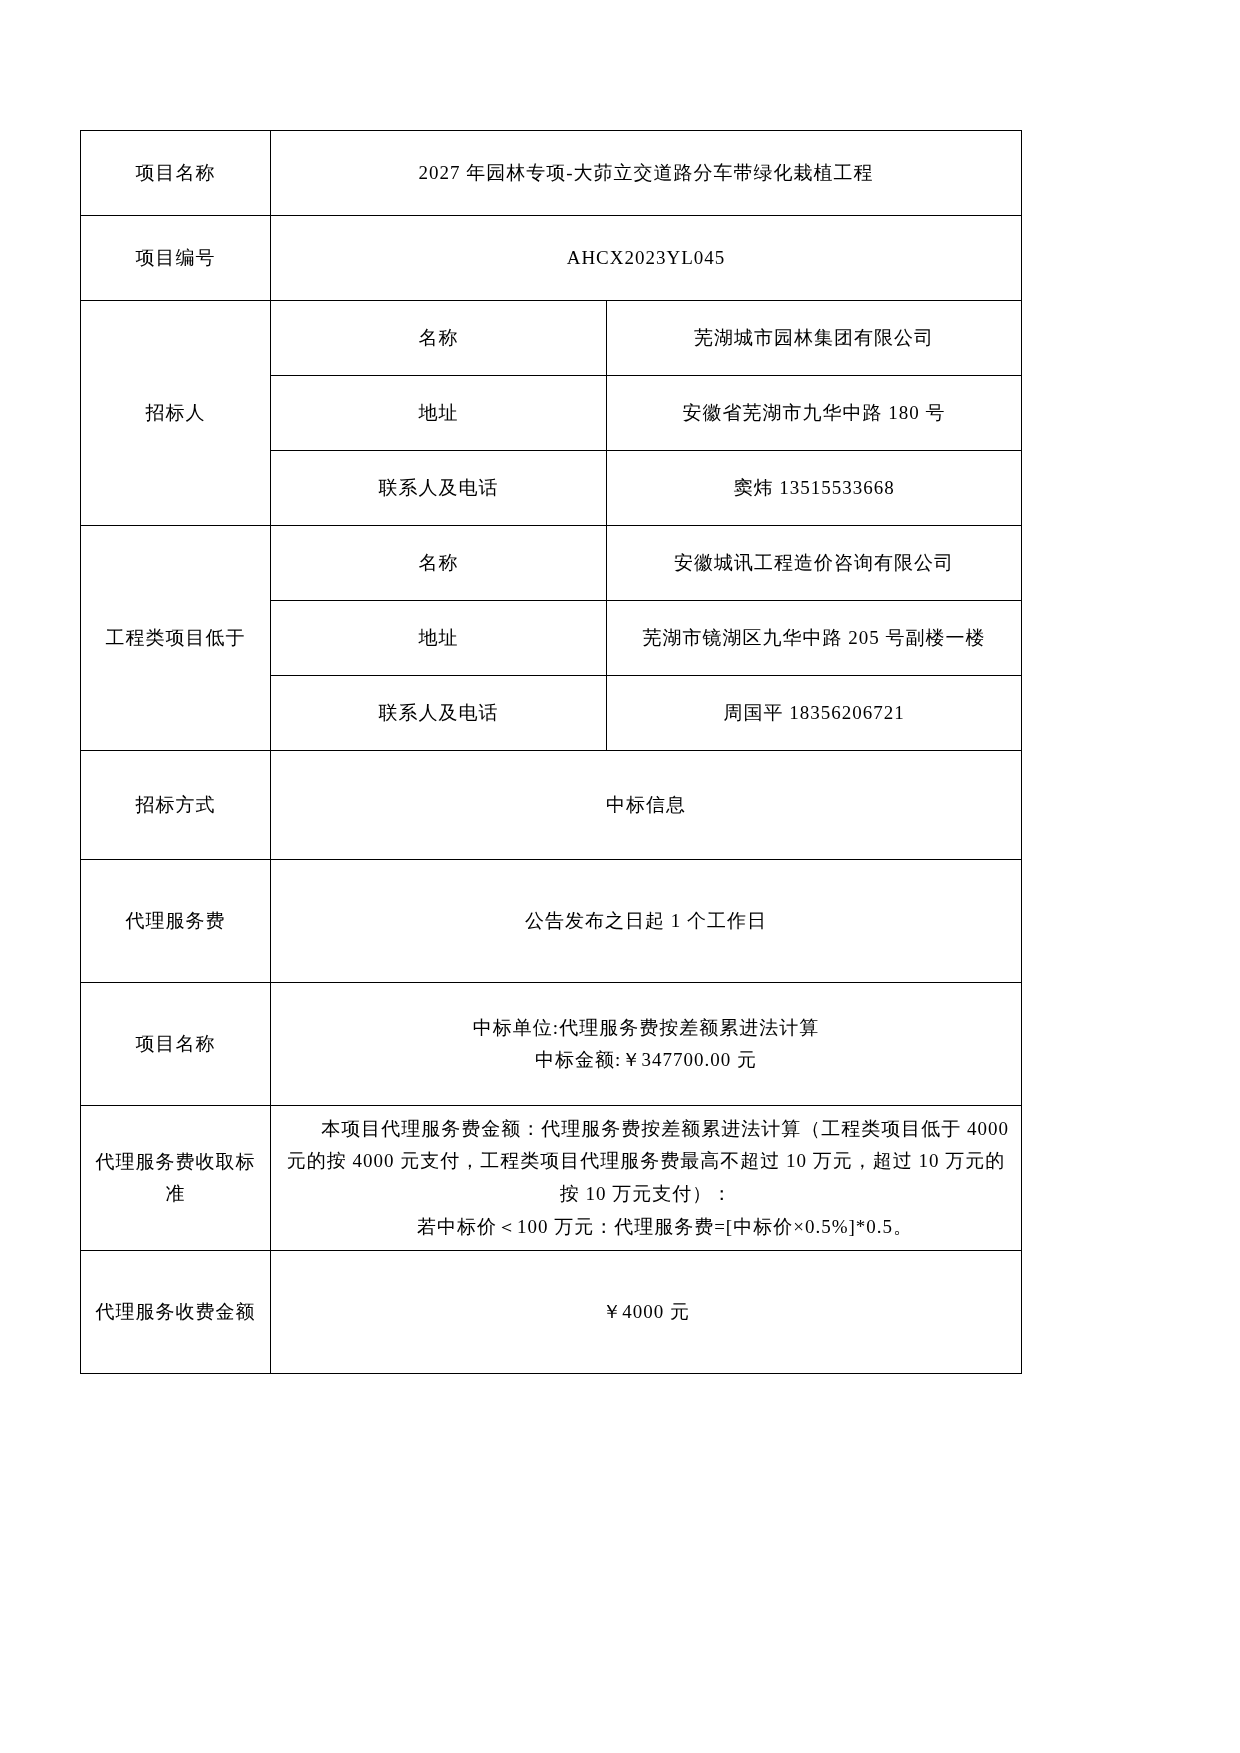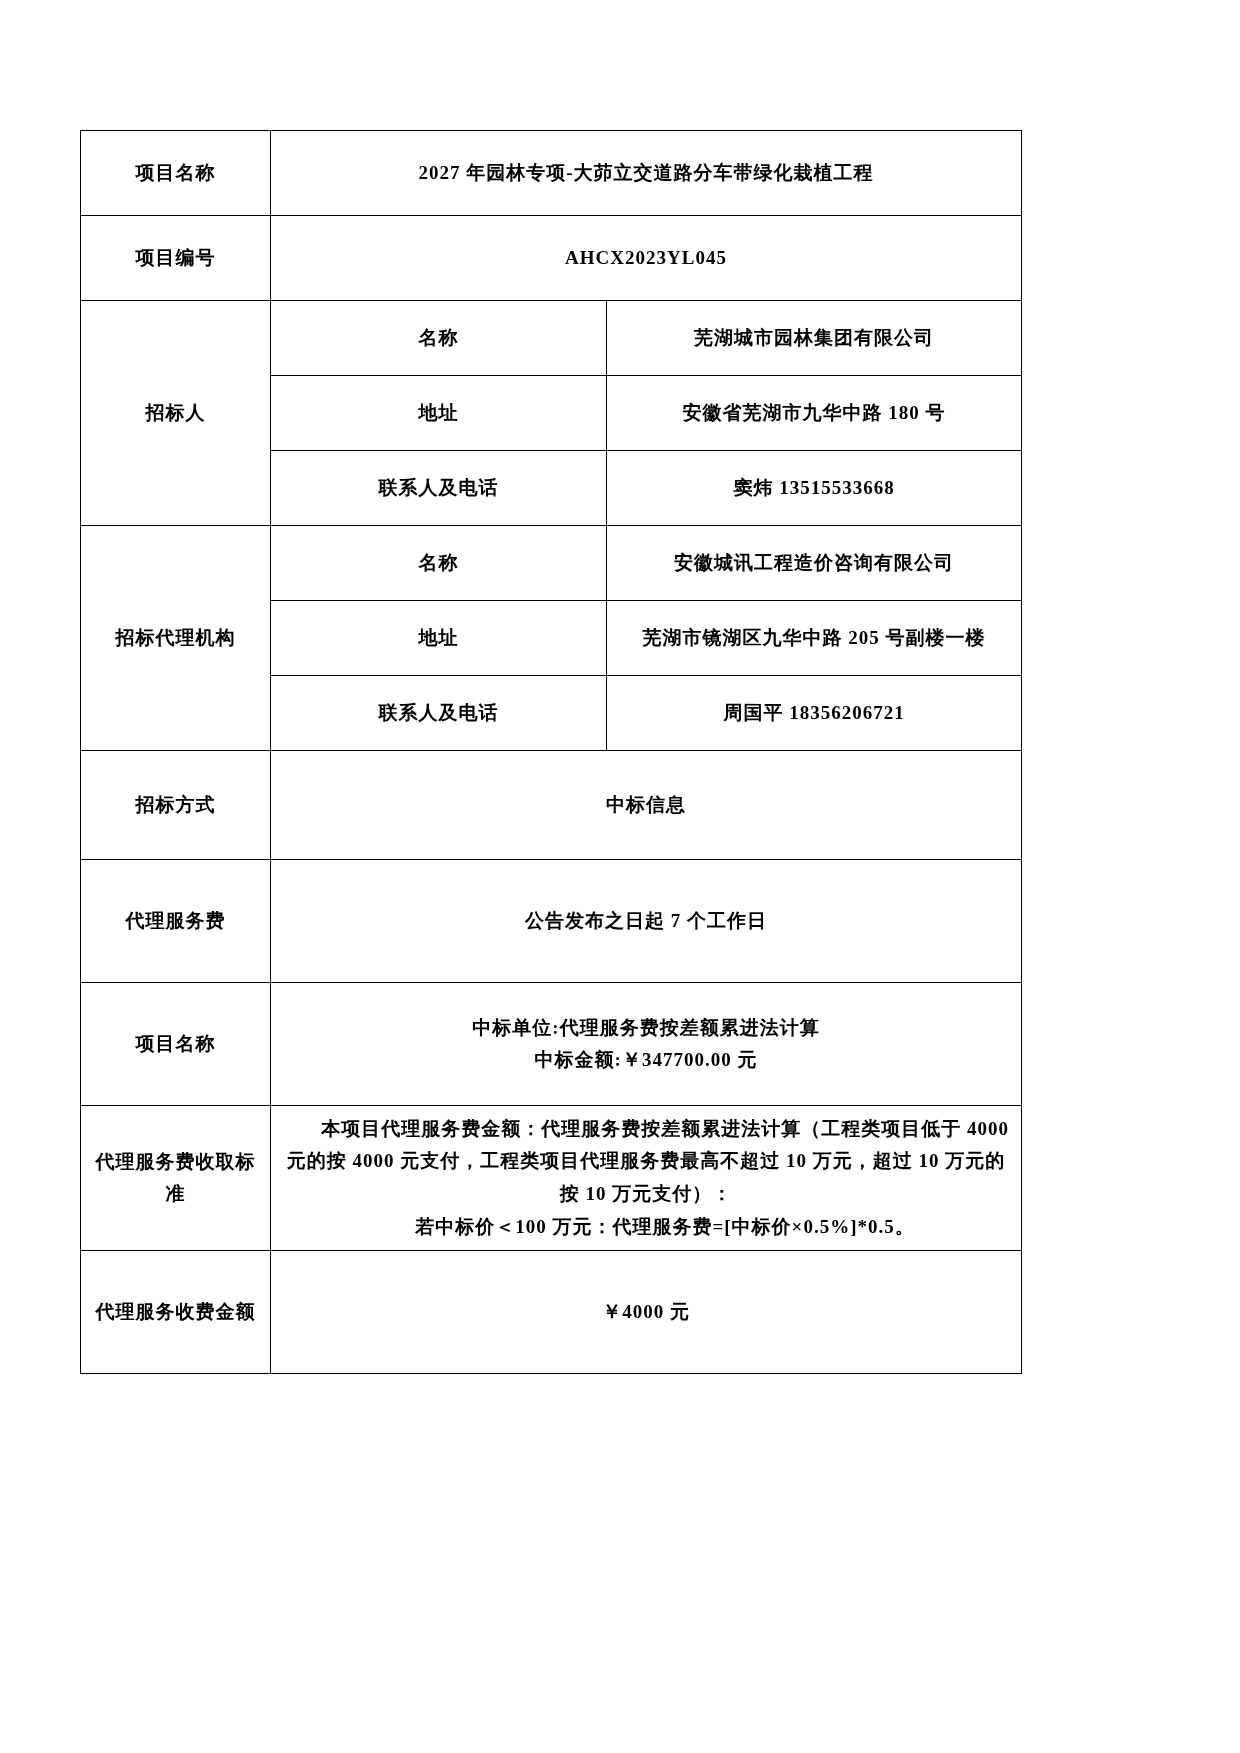--- a/index.html
+++ b/index.html
@@ -13,21 +13,20 @@
     font-family: "Liberation Serif", "DejaVu Serif", serif;
     color: #000000;
     -webkit-font-smoothing: antialiased;
   }
   .page {
     position: relative;
     width: 1059px;
     height: 1753px;
     box-sizing: border-box;
     padding: 130px 80px 0 80px;
-    font-weight: bold;
   }
   table.doc-table {
     width: 942px;
     margin: 0 auto;
     border-collapse: collapse;
     table-layout: fixed;
   }
   table.doc-table td {
     border: 1px solid #000000;
     vertical-align: middle;
@@ -104,41 +103,41 @@
       <tr class="row-h-62">
         <td class="val-cell">地址</td>
         <td class="val-cell">安徽省芜湖市九华中路 180 号</td>
       </tr>
       <tr class="row-h-62">
         <td class="val-cell">联系人及电话</td>
         <td class="val-cell">窦炜 13515533668</td>
       </tr>
 
       <tr class="row-h-62">
-        <td rowspan="3" class="label-cell">招标代理机构</td>
+        <td rowspan="3" class="label-cell">工程类项目低于</td>
         <td class="val-cell">名称</td>
         <td class="val-cell">安徽城讯工程造价咨询有限公司</td>
       </tr>
       <tr class="row-h-62">
         <td class="val-cell">地址</td>
         <td class="val-cell">芜湖市镜湖区九华中路 205 号副楼一楼</td>
       </tr>
       <tr class="row-h-62">
         <td class="val-cell">联系人及电话</td>
         <td class="val-cell">周国平 18356206721</td>
       </tr>
 
       <tr class="row-h-96">
         <td class="label-cell">招标方式</td>
         <td colspan="2" class="val-cell">中标信息</td>
       </tr>
 
       <tr class="row-h-110">
         <td class="label-cell">代理服务费</td>
-        <td colspan="2" class="val-cell">公告发布之日起 7 个工作日</td>
+        <td colspan="2" class="val-cell">公告发布之日起 1 个工作日</td>
       </tr>
 
       <tr class="row-h-110">
         <td class="label-cell">项目名称</td>
         <td colspan="2" class="val-cell multi-line">
           <div>中标单位:代理服务费按差额累进法计算</div>
           <div>中标金额:￥347700.00 元</div>
         </td>
       </tr>
 

